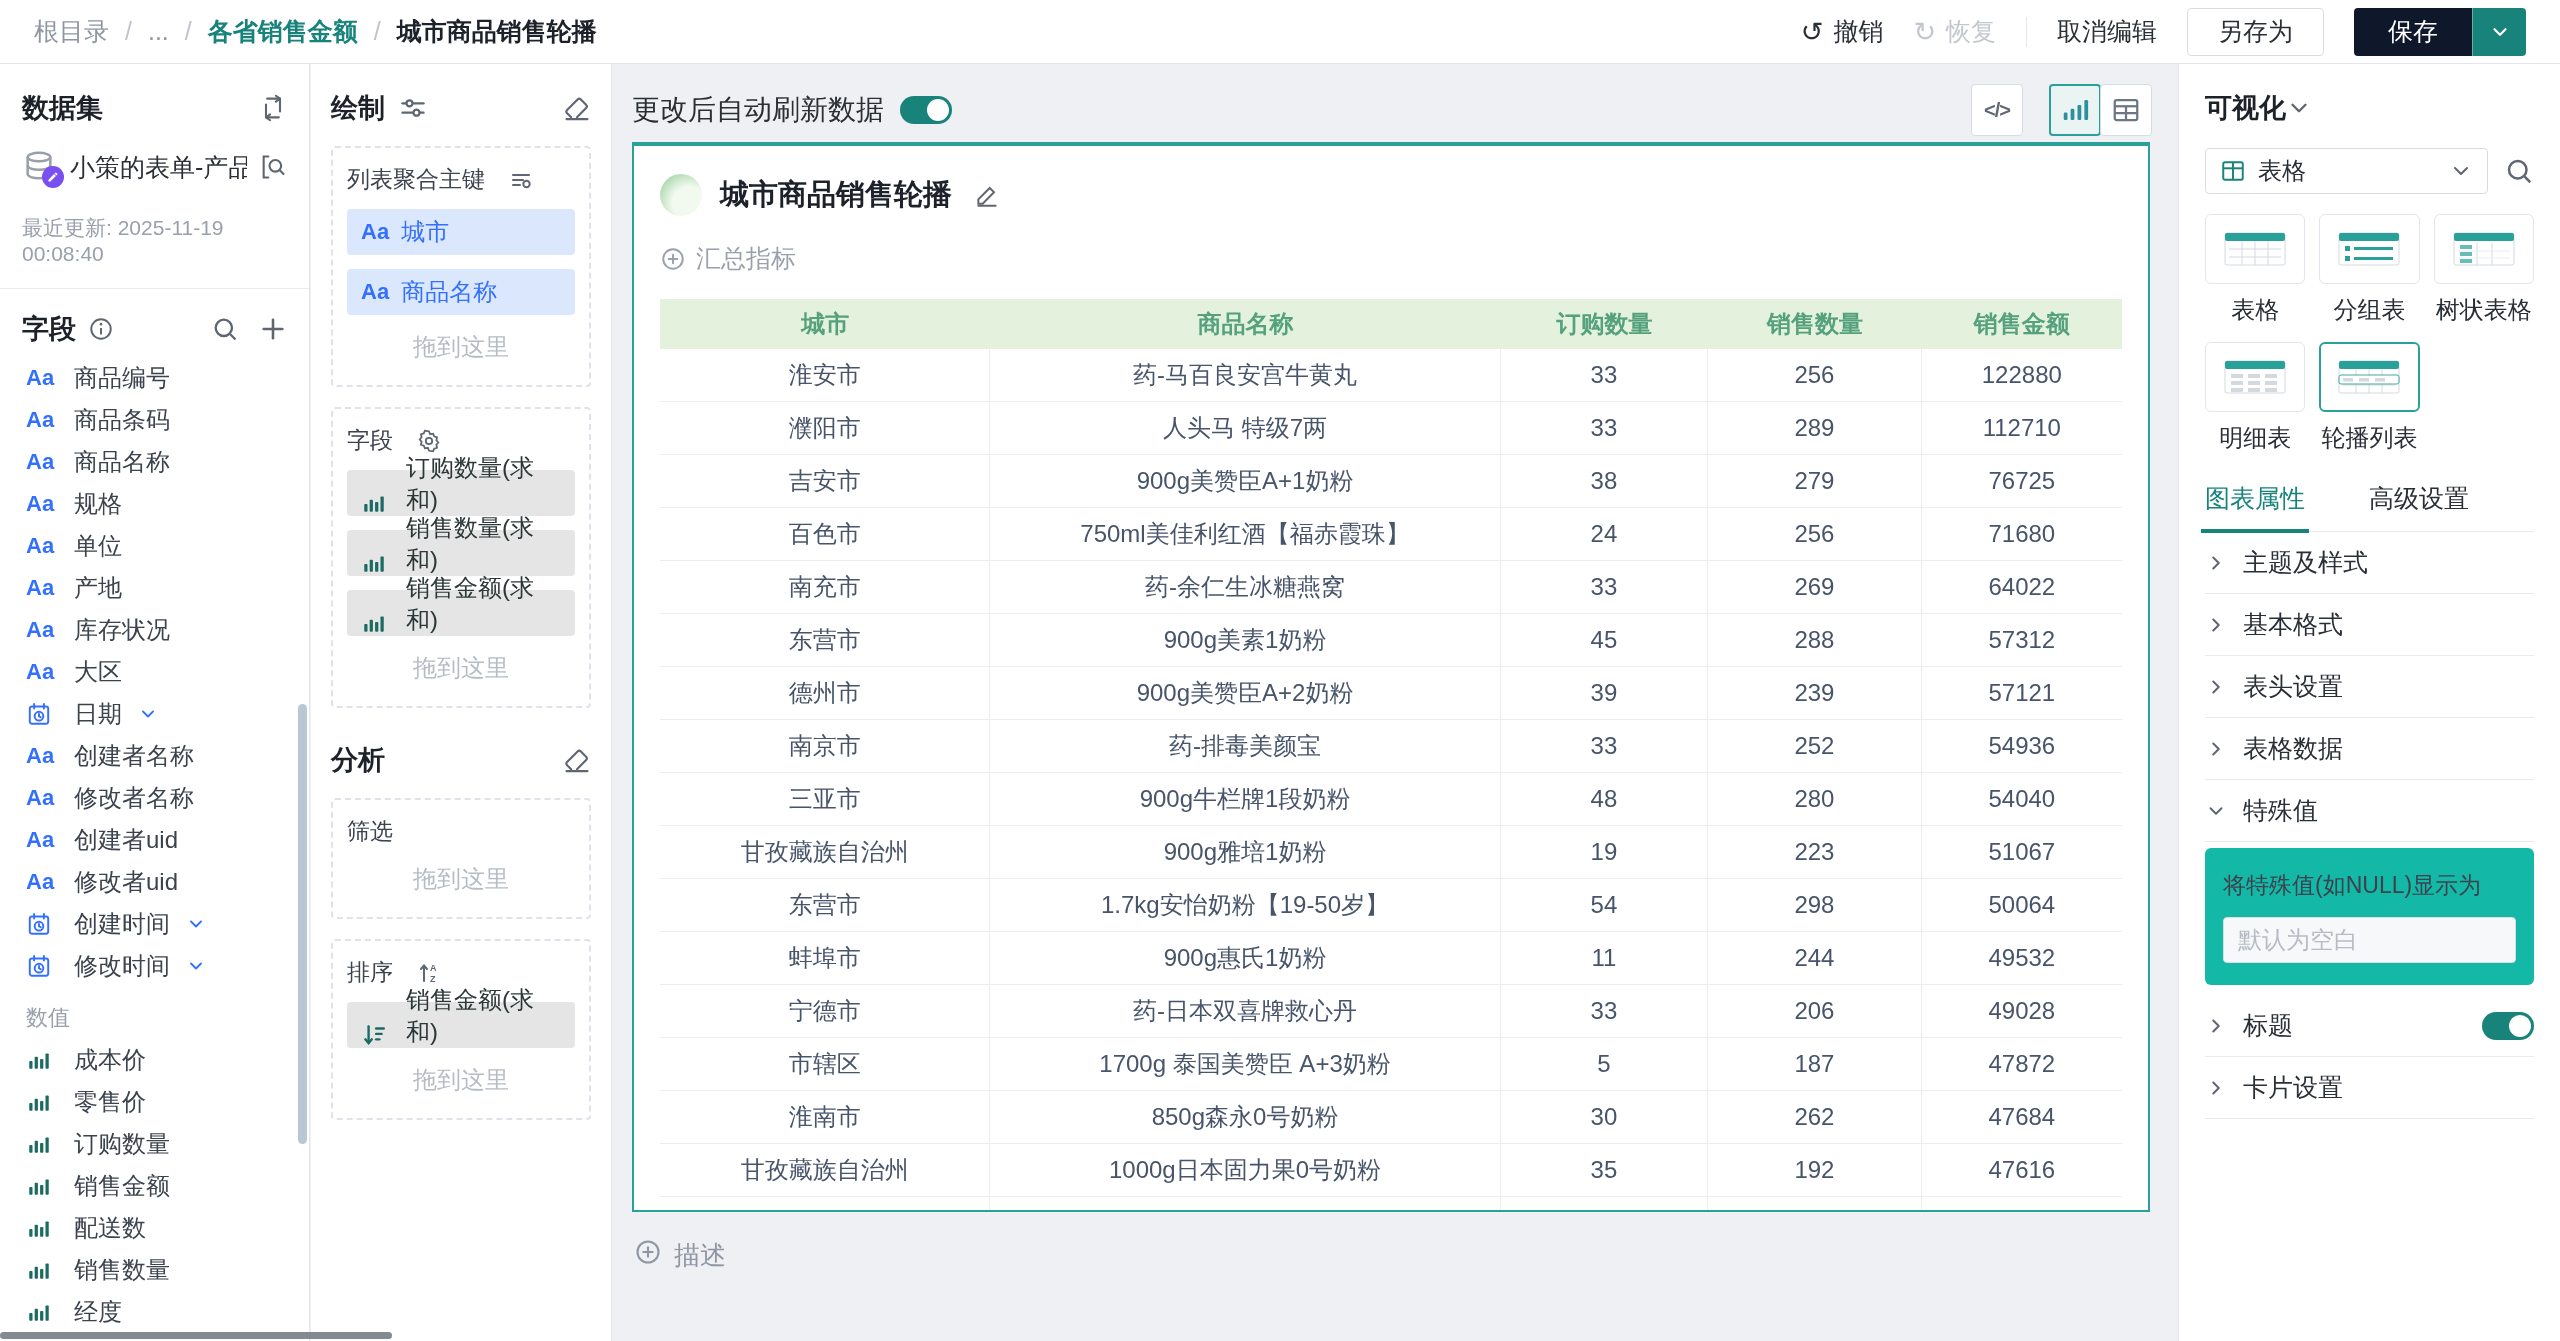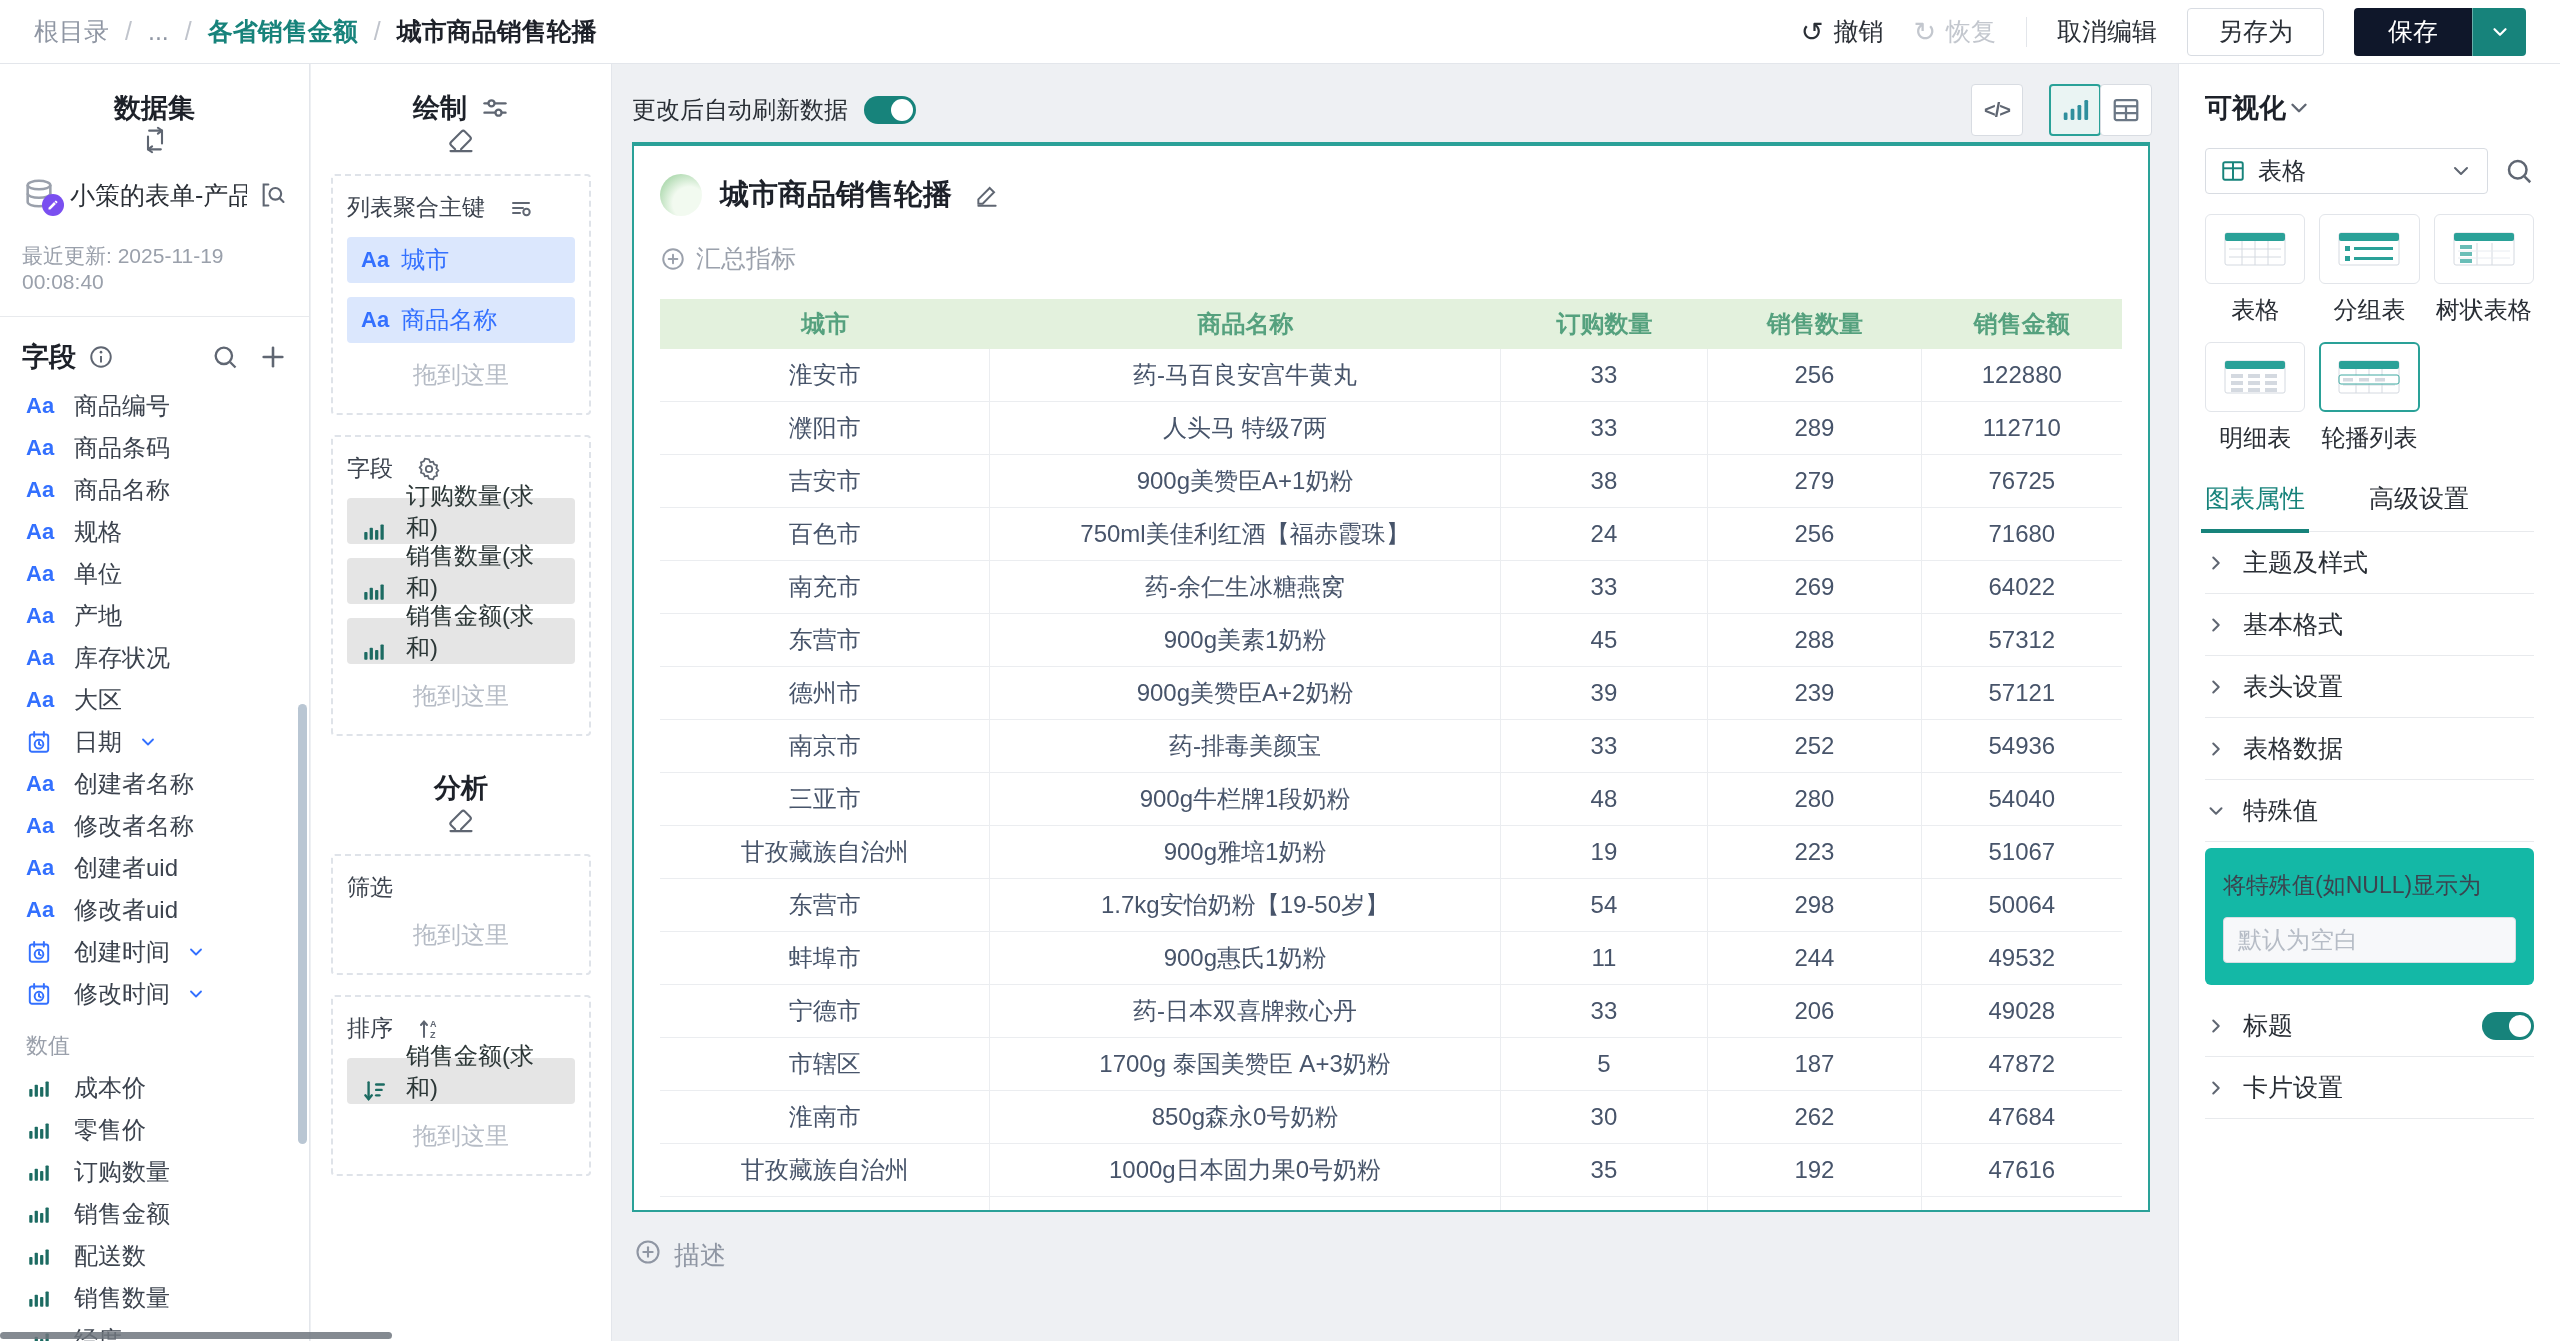--- a/index.html
+++ b/index.html
@@ -28,21 +28,21 @@
     background:#fff; font-size:25px; color:#2a2f36; display:flex; align-items:center; cursor:pointer; }
   .btn-save { height:48px; display:flex; border-radius:4px; overflow:hidden; cursor:pointer; }
   .btn-save .save-main { background:#0f172a; color:#fff; font-size:25px; display:flex;
     align-items:center; padding:0 34px; }
   .btn-save .save-caret { background:#17837b; width:54px; display:flex; align-items:center;
     justify-content:center; border-left:1px solid rgba(255,255,255,.35); color:#fff; }
 
   
   .left-sidebar { position:absolute; top:64px; left:0; width:310px; bottom:0; background:#fff;
     border-right:1px solid #e3e6eb; padding:26px 22px; }
-  .panel-title-row { display:flex; align-items:center; justify-content:space-between;flex-direction:column; }
+  .panel-title-row { display:flex; align-items:center; justify-content:space-between; }
   .panel-title { font-size:27px; font-weight:bold; color:#1d2129; }
   .icon-btn { color:#5f6672; cursor:pointer; display:flex; align-items:center; }
   .dataset-row { margin-top:24px; display:flex; align-items:center; gap:12px; }
   .db-ico-wrap { position:relative; width:36px; height:34px; }
   .db-badge { position:absolute; right:-6px; bottom:-4px; width:22px; height:22px; border-radius:50%;
     background:#7a4ff0; display:flex; align-items:center; justify-content:center; color:#fff; }
   .dataset-name { flex:1; font-size:25px; color:#2a2f36; white-space:nowrap; overflow:hidden; }
   .dataset-updated { margin-top:30px; font-size:21px; color:#9aa0ab; }
   .hdivider { height:1px; background:#e8eaed; margin:22px -22px; }
   .fields-header { display:flex; align-items:center; justify-content:space-between; }
@@ -68,21 +68,21 @@
   .chip-blue { background:#dbe7fd; color:#3370ff; }
   .chip-blue .aa-ico { width:auto; }
   .chip-green { background:#e5e5e5; color:#2c3737;align-items:flex-end; }
   .drop-hint { text-align:center; color:#b6bcc6; font-size:24px; padding:16px 0 6px; }
   .analysis-title { margin-top:34px; }
 
   
   .main { position:absolute; top:64px; left:612px; width:1566px; bottom:0; }
   .main-toolbar { display:flex; align-items:center; justify-content:space-between;
     padding:16px 26px 0 20px; height:76px; }
-  .auto-refresh { display:flex; align-items:center; gap:16px; font-size:24px; color:#2a2f36; }
+  .auto-refresh { display:flex; align-items:center; gap:16px; font-size:28px; color:#2a2f36; }
   .toggle { width:52px; height:28px; border-radius:15px; background:#17837b; position:relative; cursor:pointer; }
   .toggle::after { content:""; position:absolute; right:3px; top:3px; width:22px; height:22px;
     border-radius:50%; background:#fff; }
   .view-btns { display:flex; align-items:center; }
   .view-btn { width:52px; height:52px; background:#fff; border:1px solid #d8dce2; border-radius:4px;
     display:flex; align-items:center; justify-content:center; cursor:pointer; color:#5f6672; }
   .view-btn.code { margin-right:26px; font-size:20px; font-weight:bold; letter-spacing:-1px; }
   .view-btn.sel { border:2px solid #2aa198; background:#eaf4f3; }
   .view-btn.joined { margin-left:-1px; }
 

